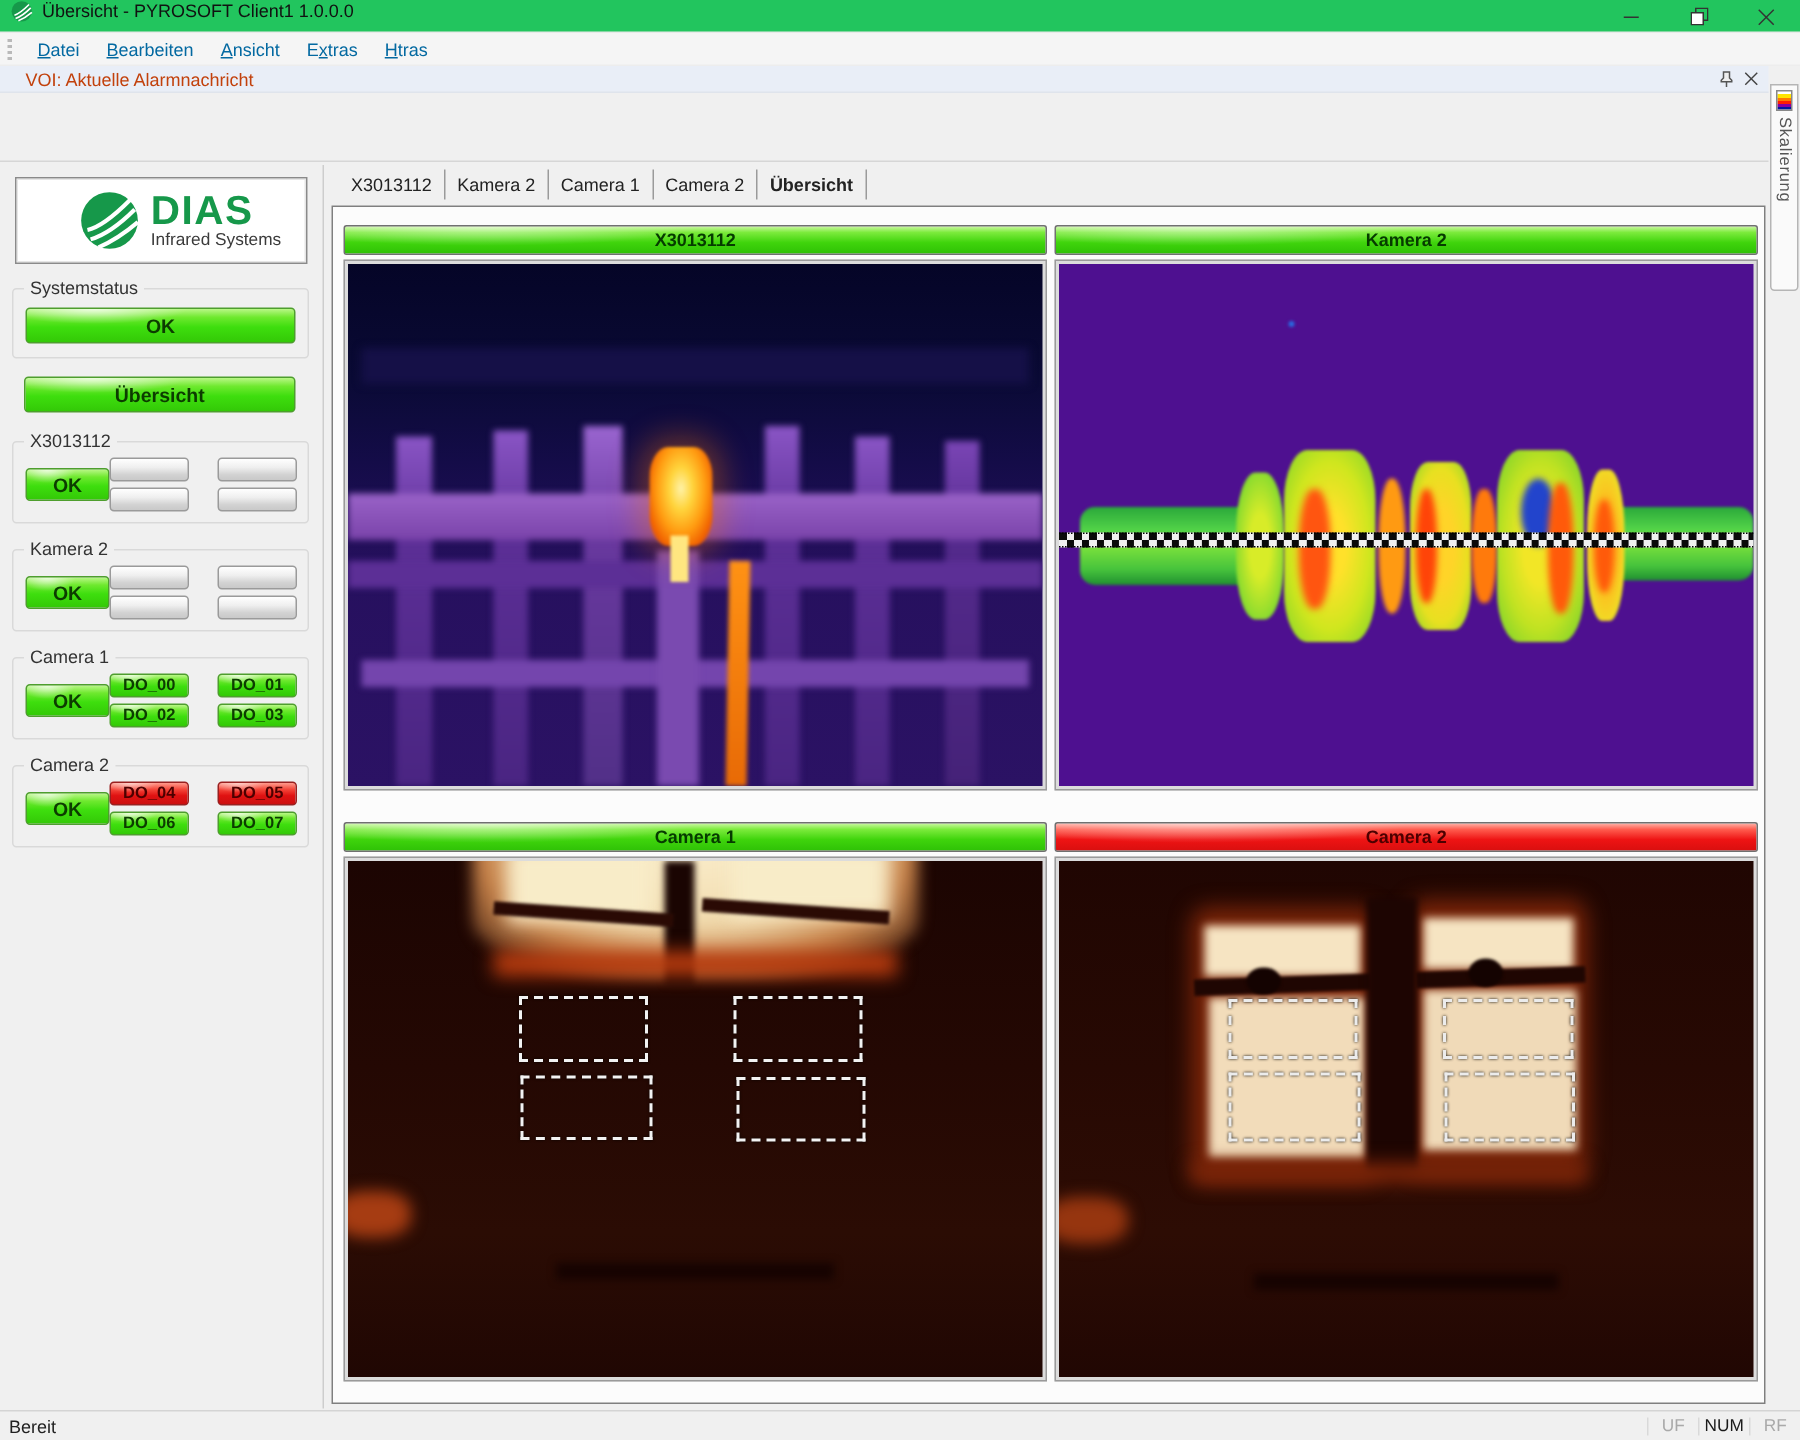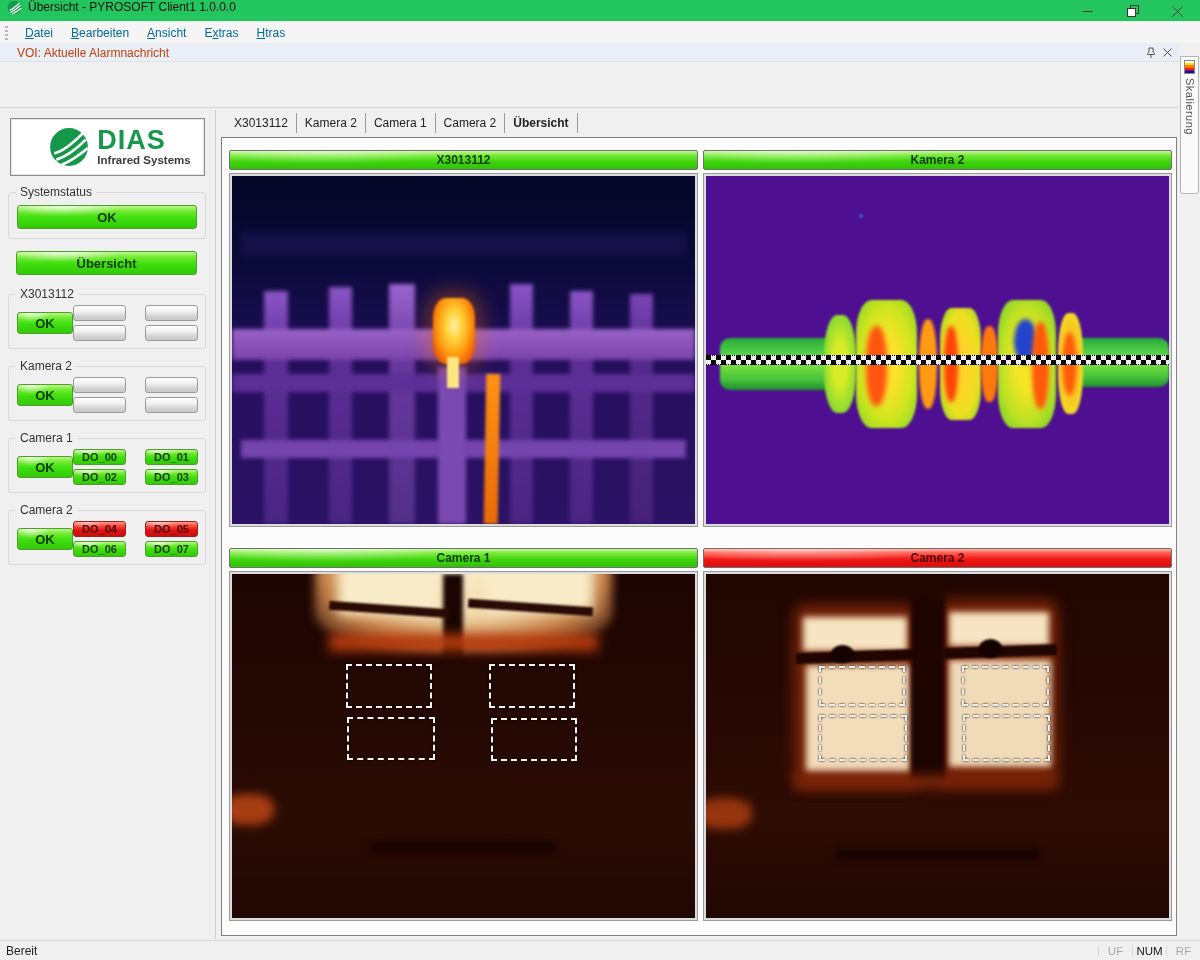--- a/index.html
+++ b/index.html
@@ -37,21 +37,21 @@
       background:linear-gradient(180deg,#ffffff 0 15%,#ffe400 15% 35%,#ff7a00 35% 55%,#ff1e00 55% 72%,#8a00a0 72% 86%,#0018a0 86% 100%); }
   .skal-label { writing-mode:vertical-rl; text-orientation:sideways; font-size:11px; color:#555; letter-spacing:.5px; }
 
   
   .sidebar { position:absolute; left:0; top:110px; width:216px; height:829px; background:#f0f0f0; border-right:1px solid #cdcdcd; }
   .side-caption { height:23px; background:linear-gradient(180deg,#fdfefe,#e3ebf5); border:1px solid #c3ccd9; display:flex; align-items:center; padding:0 5px 0 7px; color:#333; }
   .side-caption .spacer { flex:1; }
   .logo-box { margin:8px 10px 4px 10px; height:58px; background:#ffffff; border:1px solid #8a8a8a; box-shadow:0 0 0 1px #e6e6e6 inset; display:flex; align-items:center; justify-content:center; gap:7px;padding-left:24px; }
   .logo-text { display:flex; flex-direction:column; line-height:1; }
   .logo-brand { font-size:27px; font-weight:bold; color:#16984a; letter-spacing:1px; }
-  .logo-sub { font-size:11.5px; font-weight:bold; color:#3b3b3b; margin-top:1px; align-self:flex-end; }
+  .logo-sub { font-size:11.5px; font-weight:normal; color:#3b3b3b; margin-top:1px; align-self:flex-end; }
 
   .groupbox { position:relative; margin:12px 9px 0 8px; border:1px solid #d9d9d9; border-radius:3px; }
   .groupbox .gb-label { position:absolute; top:-8px; left:7px; background:#f0f0f0; padding:0 4px; color:#333; font-size:12px; }
   .btn { display:flex; align-items:center; justify-content:center; border-radius:3px; font-weight:bold; cursor:default; }
   .btn-green { border:1px solid #4e9e2e; color:#0c3c00;
       background:radial-gradient(ellipse 70% 90% at 25% 0%, rgba(255,255,255,.75), rgba(255,255,255,0) 50%),
                  linear-gradient(180deg,#b9f786 0%,#6fe92f 25%,#3ede0e 55%,#33c907 100%); }
   .btn-red { border:1px solid #992020; color:#4c0000;
       background:radial-gradient(ellipse 70% 90% at 25% 0%, rgba(255,255,255,.55), rgba(255,255,255,0) 50%),
                  linear-gradient(180deg,#ff9a8c 0%,#f4473a 30%,#e01212 60%,#cc0f0f 100%); }

